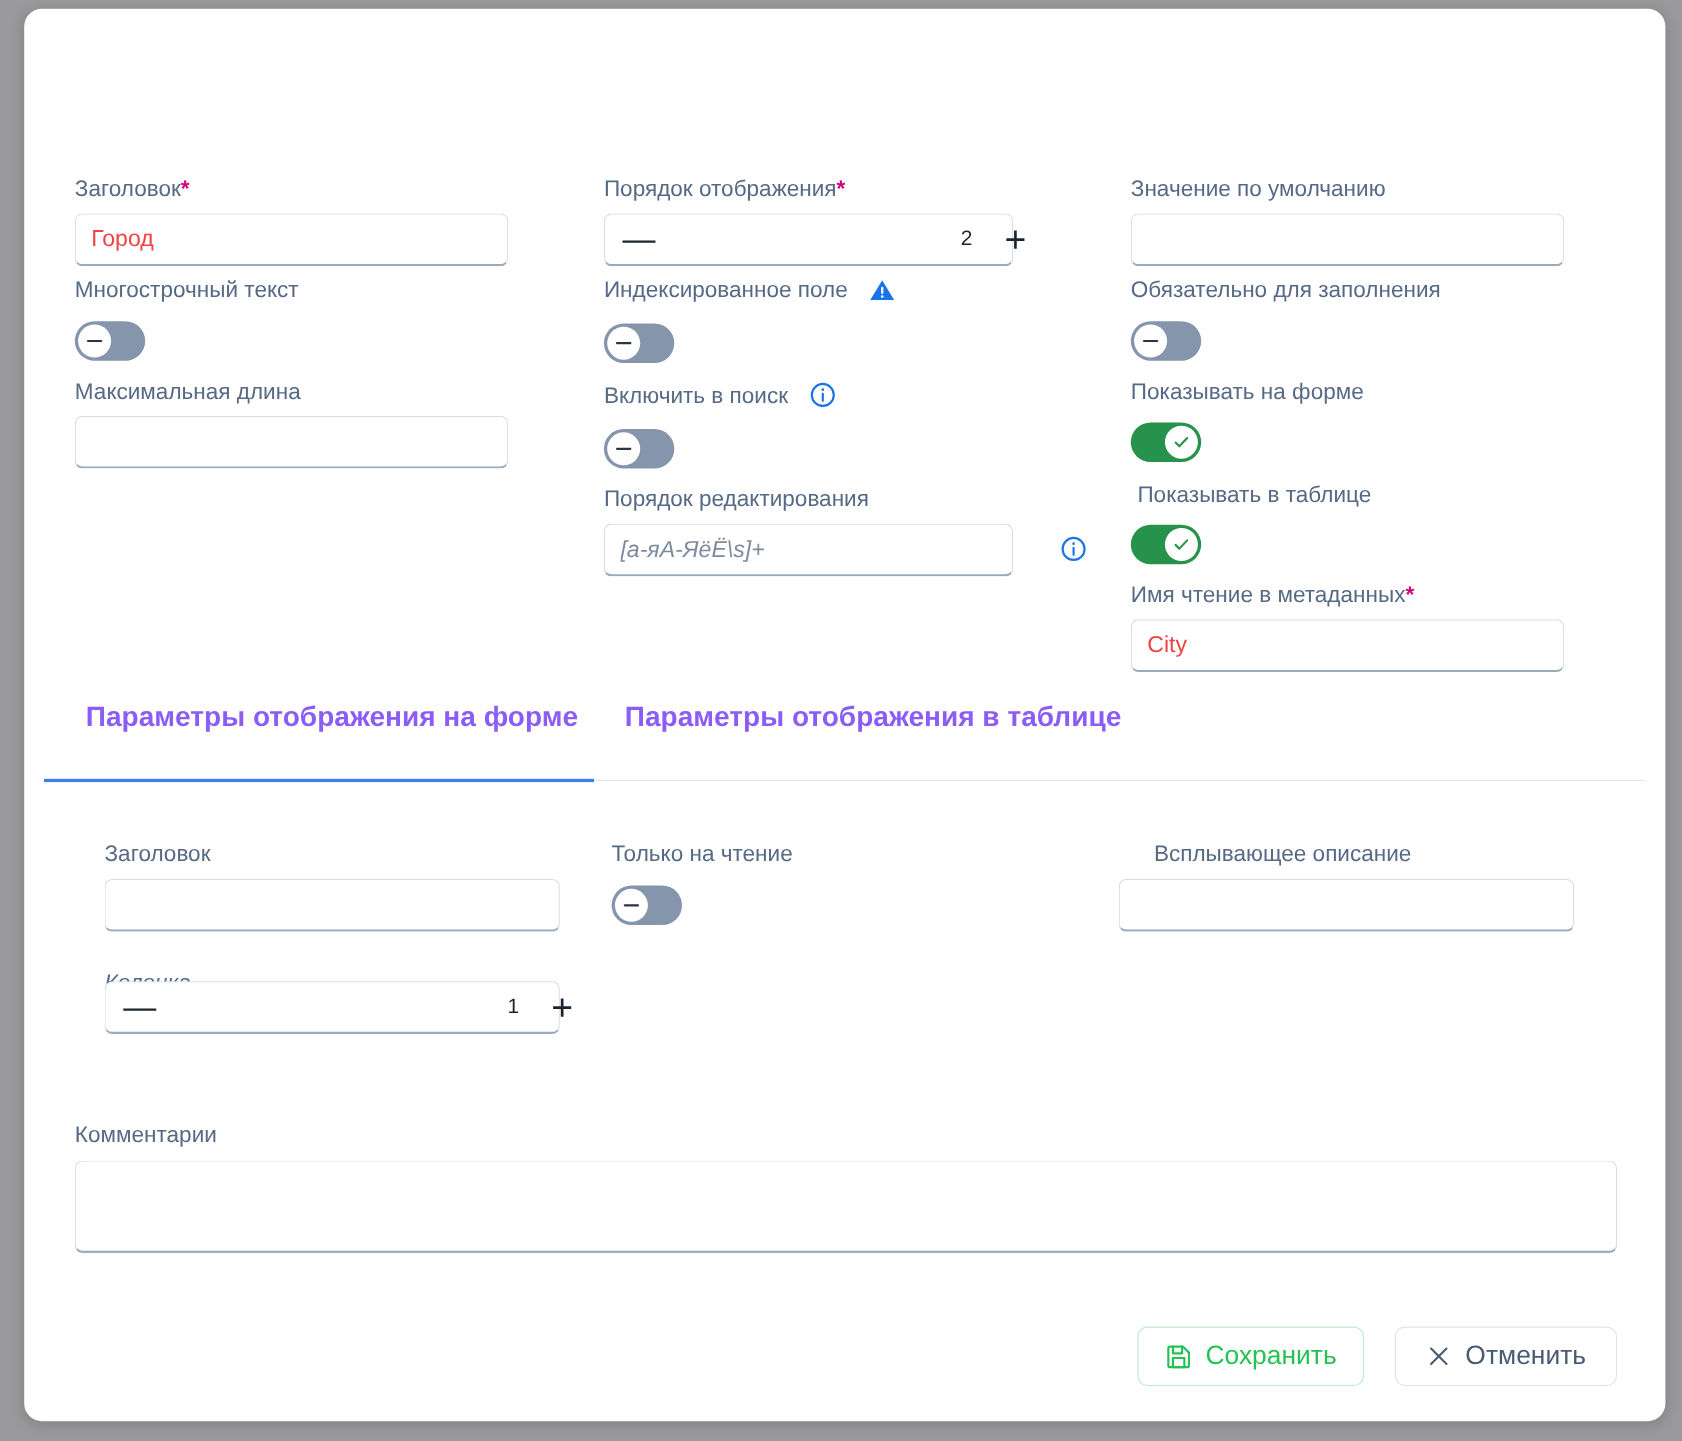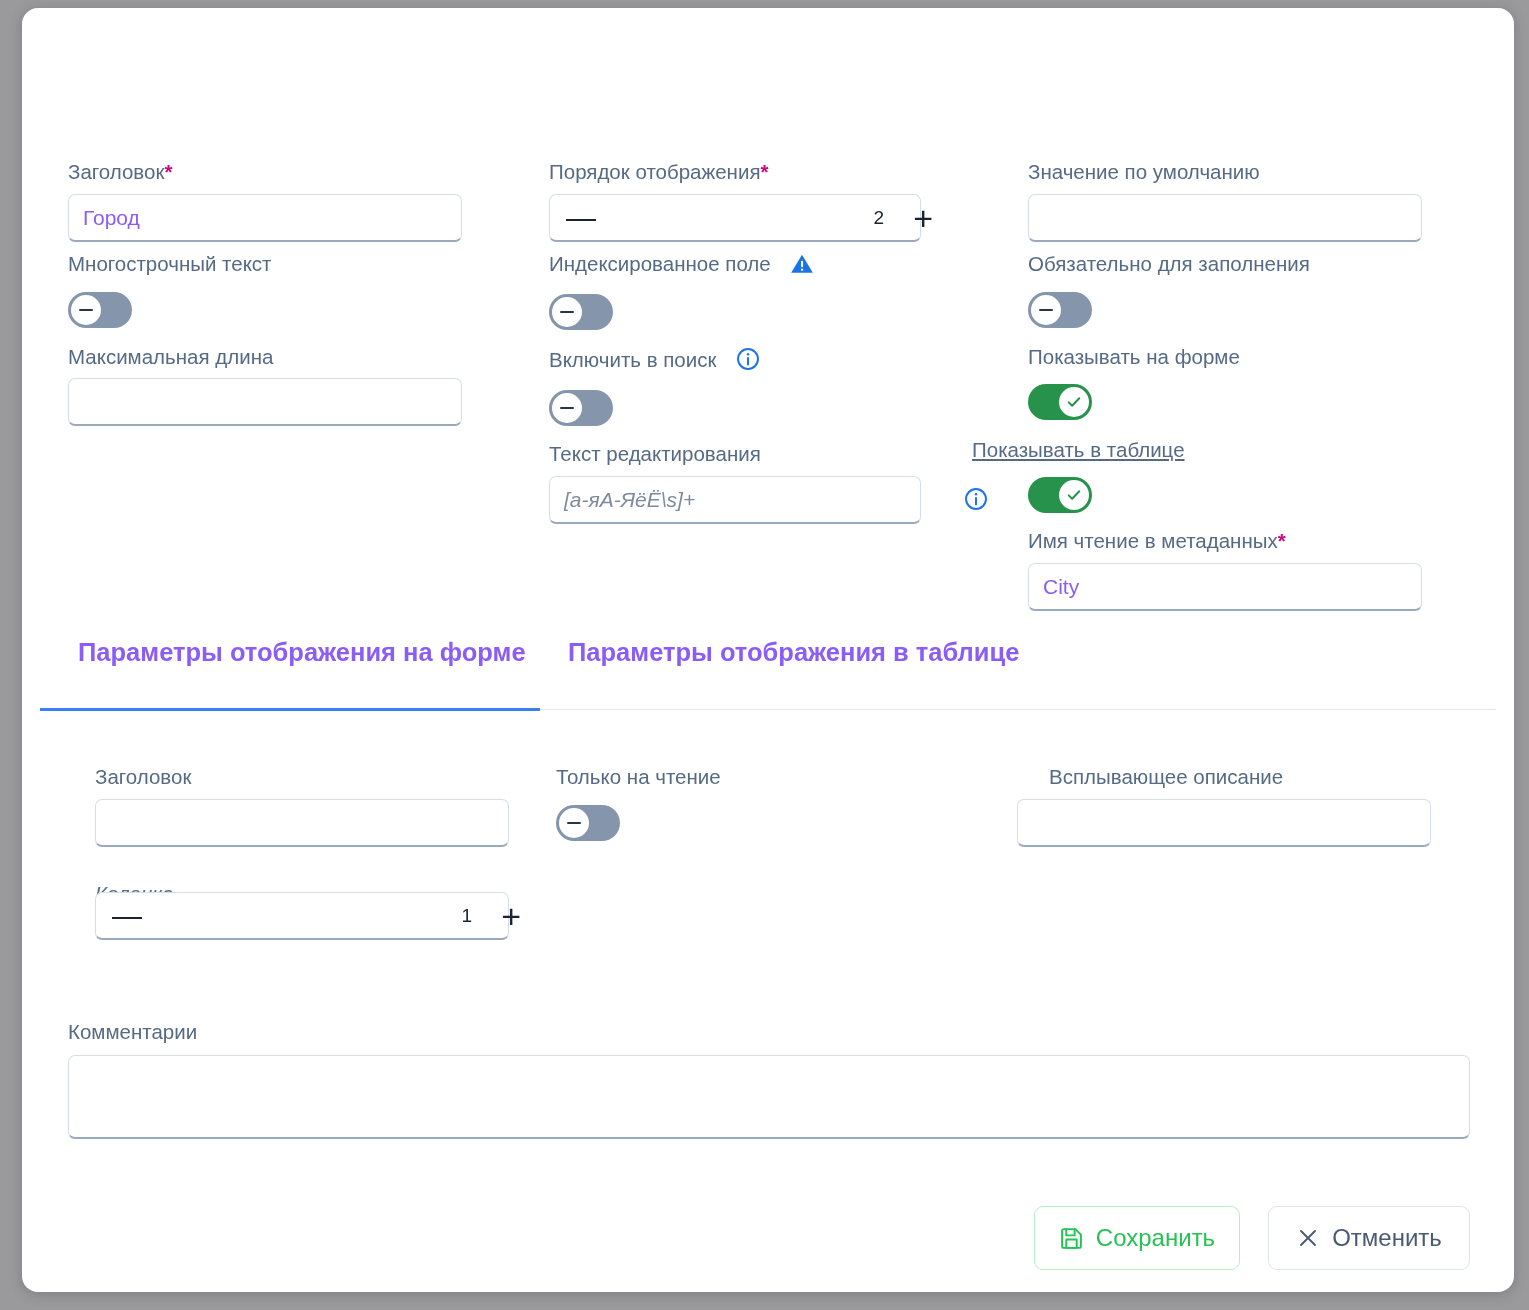--- a/index.html
+++ b/index.html
@@ -45,21 +45,21 @@
   .req { color: #d3007f; font-weight: bold; }
 
   .inp {
     position: absolute;
     background: #fff;
     border: 1px solid #d6dde6;
     border-bottom: 2px solid #9aa9bb;
     border-radius: 7px;
     height: 48px;
     font-size: 21px;
-    color: #8b5cf6;
+    color: #ef4444;
     padding: 0 14px;
     font-family: "Liberation Sans", sans-serif;
     outline: none;
   }
   .inp::placeholder { color: #7e8b9c; font-style: italic; }
   .inp.ta { height: 84px; padding-top: 10px; resize: none; }
 
   
   .stp {
     position: absolute;
@@ -120,21 +120,21 @@
     height: 3px; background: #3c7ff0; width: 500px;
   }
   .tabs-rule {
     position: absolute; left: 518px; top: 701px;
     height: 1px; background: #e2e6ec; width: 956px;
   }
 
   
   .btn {
     position: absolute;
-    height: 64px;
+    height: 54px;
     border-radius: 9px;
     background: #fff;
     display: flex; align-items: center; justify-content: center;
     gap: 12px;
     font-size: 24px;
     cursor: pointer;
   }
   .btn-save   { border: 1px solid #b9ecc8; color: #27c254; }
   .btn-cancel { border: 1px solid #dfe4ea; color: #4a5a72; }
 </style>
@@ -183,21 +183,21 @@
     <svg width="26" height="26" viewBox="0 0 24 24" fill="none" stroke="#1a73e8" stroke-width="1.8">
       <circle cx="12" cy="12" r="9.2"></circle>
       <circle cx="12" cy="7.6" r="1.1" fill="#1a73e8" stroke="none"></circle>
       <path d="M12 11v6" stroke-linecap="round"></path>
     </svg>
   </span>
   <div class="tgl off" style="left:527px; top:382px;">
     <div class="knob"></div>
   </div>
 
-  <div class="lbl" style="left:527px; top:434px;">Текст редактирования</div>
+  <div class="lbl" style="left:527px; top:434px;">Порядок редактирования</div>
   <input class="inp" style="left: 527px; top: 468px; width: 372px; font-style: italic;" placeholder="[а-яА-ЯёЁ\s]+">
   <span class="mini-ico" style="left:941px; top:478px;">
     <svg width="26" height="26" viewBox="0 0 24 24" fill="none" stroke="#1a73e8" stroke-width="1.8">
       <circle cx="12" cy="12" r="9.2"></circle>
       <circle cx="12" cy="7.6" r="1.1" fill="#1a73e8" stroke="none"></circle>
       <path d="M12 11v6" stroke-linecap="round"></path>
     </svg>
   </span>
 
   <div class="lbl" style="left:1006px; top:152px;">Значение по умолчанию</div>
@@ -210,21 +210,21 @@
 
   <div class="lbl" style="left:1006px; top:337px;">Показывать на форме</div>
   <div class="tgl on" style="left:1006px; top:376px;">
     <div class="knob">
       <svg width="18" height="18" viewBox="0 0 24 24" fill="none" stroke="#27924b" stroke-width="2.6" stroke-linecap="round" stroke-linejoin="round">
         <path d="M5 12.5l4.5 4.5L19 7"></path>
       </svg>
     </div>
   </div>
 
-  <div class="lbl" style="left:950px; top:430px;text-decoration:underline;">Показывать в таблице</div>
+  <div class="lbl" style="left:1012px; top:430px;">Показывать в таблице</div>
   <div class="tgl on" style="left:1006px; top:469px;">
     <div class="knob">
       <svg width="18" height="18" viewBox="0 0 24 24" fill="none" stroke="#27924b" stroke-width="2.6" stroke-linecap="round" stroke-linejoin="round">
         <path d="M5 12.5l4.5 4.5L19 7"></path>
       </svg>
     </div>
   </div>
 
   <div class="lbl" style="left:1006px; top:521px;">
     <span>Имя чтение в метаданных</span><span class="req">*</span>

